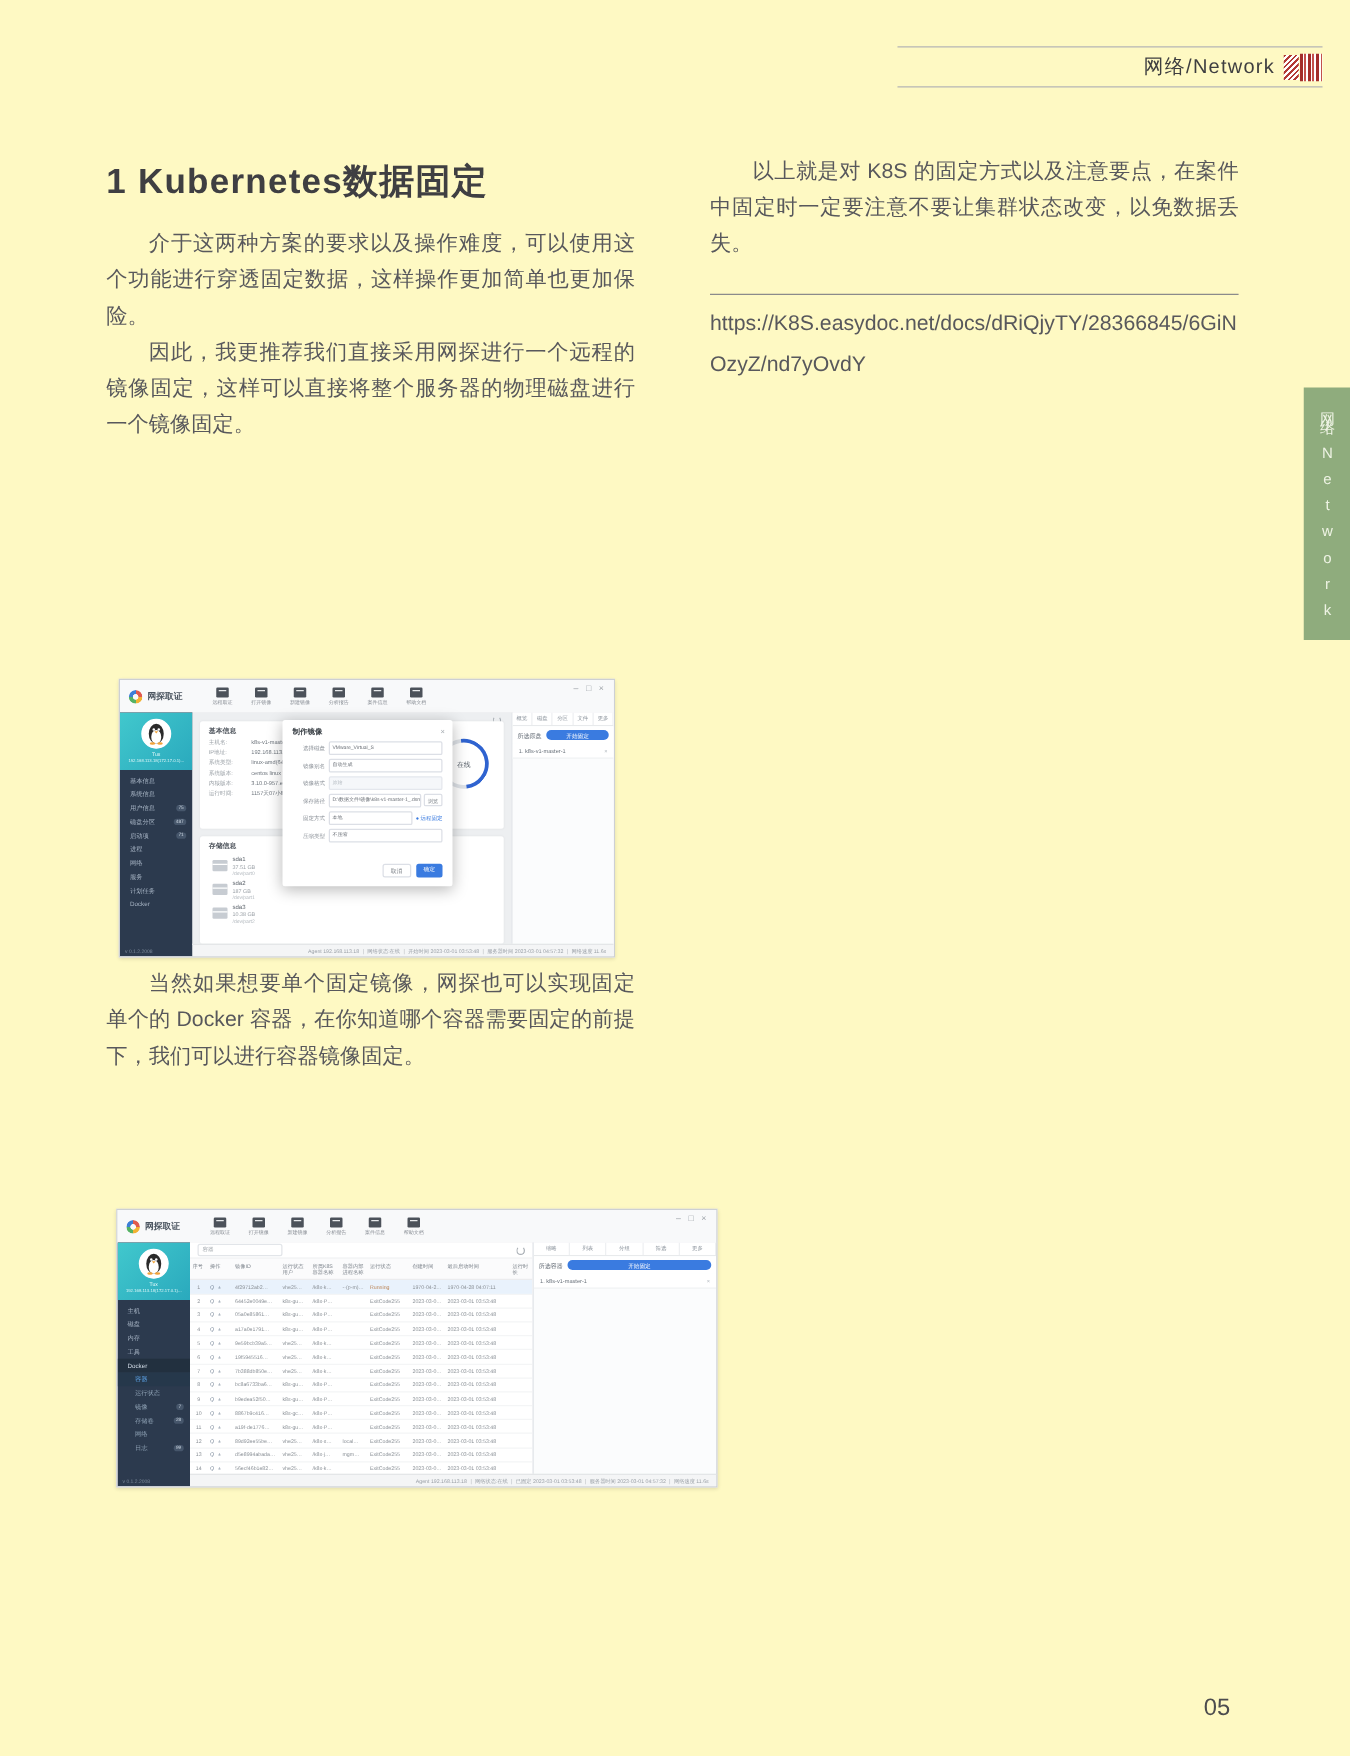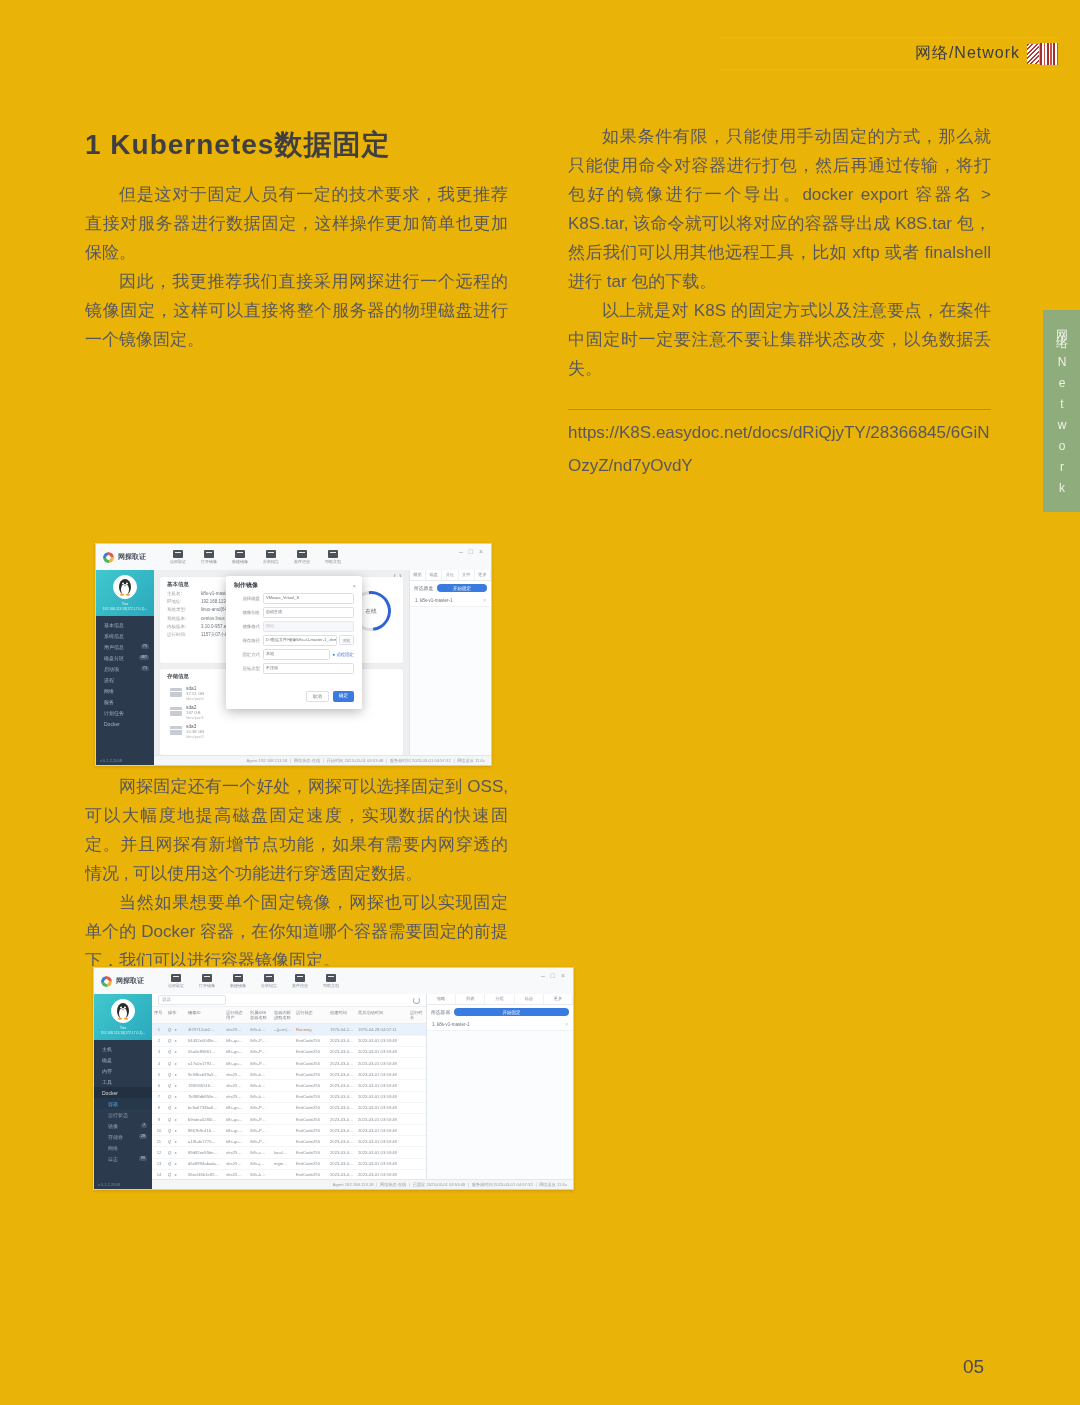--- a/index.html
+++ b/index.html
@@ -1,16 +1,16 @@
 <!DOCTYPE html>
 <html><head>
 <meta charset="utf-8">
 <style>
   html,body{margin:0;padding:0;background:#ffffff;}
-  .page{position:relative;width:1080px;height:1405px;background:#eab308;overflow:hidden;
+  .page{position:relative;width:1080px;height:1405px;background:#fef9c3;overflow:hidden;
         font-family:"Liberation Sans","DejaVu Sans",sans-serif;color:#58585c;}
 
   
   .hdr{position:absolute;left:718px;top:37px;width:340px;height:31px;
        border-top:1px solid #b5b5b5;border-bottom:1px solid #b5b5b5;
        display:flex;align-items:center;justify-content:flex-end;gap:7px;}
   .hdr-text{font-size:16px;color:#3e3e40;letter-spacing:1px;}
   .barcode{display:flex;align-items:center;gap:1px;height:22px;}
   .bc-diag{width:12px;height:20px;background:repeating-linear-gradient(135deg,#b23a34 0 1.5px,#fff 1.5px 3.2px);}
   .bc-bars{width:18px;height:22px;background:repeating-linear-gradient(90deg,#a32e2a 0 2px,#fff 2px 3.5px,#c4514b 3.5px 5px,#fff 5px 6.5px);}
@@ -153,34 +153,32 @@
         <i class="bc-bars"></i>
       </span>
   </div>
 
   <div class="vtab">网络/Network</div>
 
   <div class="title">1  Kubernetes数据固定</div>
 
   <div class="col lcol-a">
 
-      <p>但是这对于固定人员有一定的技术要求，我更推荐直接对服务器进行数据固定，这样操作更加简单也更加保险。</p>
+      <p>介于这两种方案的要求以及操作难度，可以使用这个功能进行穿透固定数据，这样操作更加简单也更加保险。</p>
       <p>因此，我更推荐我们直接采用网探进行一个远程的镜像固定，这样可以直接将整个服务器的物理磁盘进行一个镜像固定。</p>
     </div>
 
   <div class="col lcol-b">
 
-  <p>网探固定还有一个好处，网探可以选择固定到 OSS, 可以大幅度地提高磁盘固定速度，实现数据的快速固定。并且网探有新增节点功能，如果有需要内网穿透的情况 , 可以使用这个功能进行穿透固定数据。</p>
       <p>当然如果想要单个固定镜像，网探也可以实现固定单个的 Docker 容器，在你知道哪个容器需要固定的前提下，我们可以进行容器镜像固定。</p>
     </div>
 
   <div class="col rcol">
     <div>
 
-    <p>如果条件有限，只能使用手动固定的方式，那么就只能使用命令对容器进行打包，然后再通过传输，将打包好的镜像进行一个导出。docker export 容器名 &gt; K8S.tar, 该命令就可以将对应的容器导出成 K8S.tar 包，然后我们可以用其他远程工具，比如 xftp 或者 finalshell 进行 tar 包的下载。</p>
         <p>以上就是对 K8S 的固定方式以及注意要点，在案件中固定时一定要注意不要让集群状态改变，以免数据丢失。</p>
       </div>
     <hr class="ref-divider">
     <p class="ref-url">https://K8S.easydoc.net/docs/dRiQjyTY/28366845/6GiNOzyZ/nd7yOvdY</p>
   </div>
 
   <div class="pageno">05</div>
 
   <div class="shot" id="shot1">
     <div class="tb">

